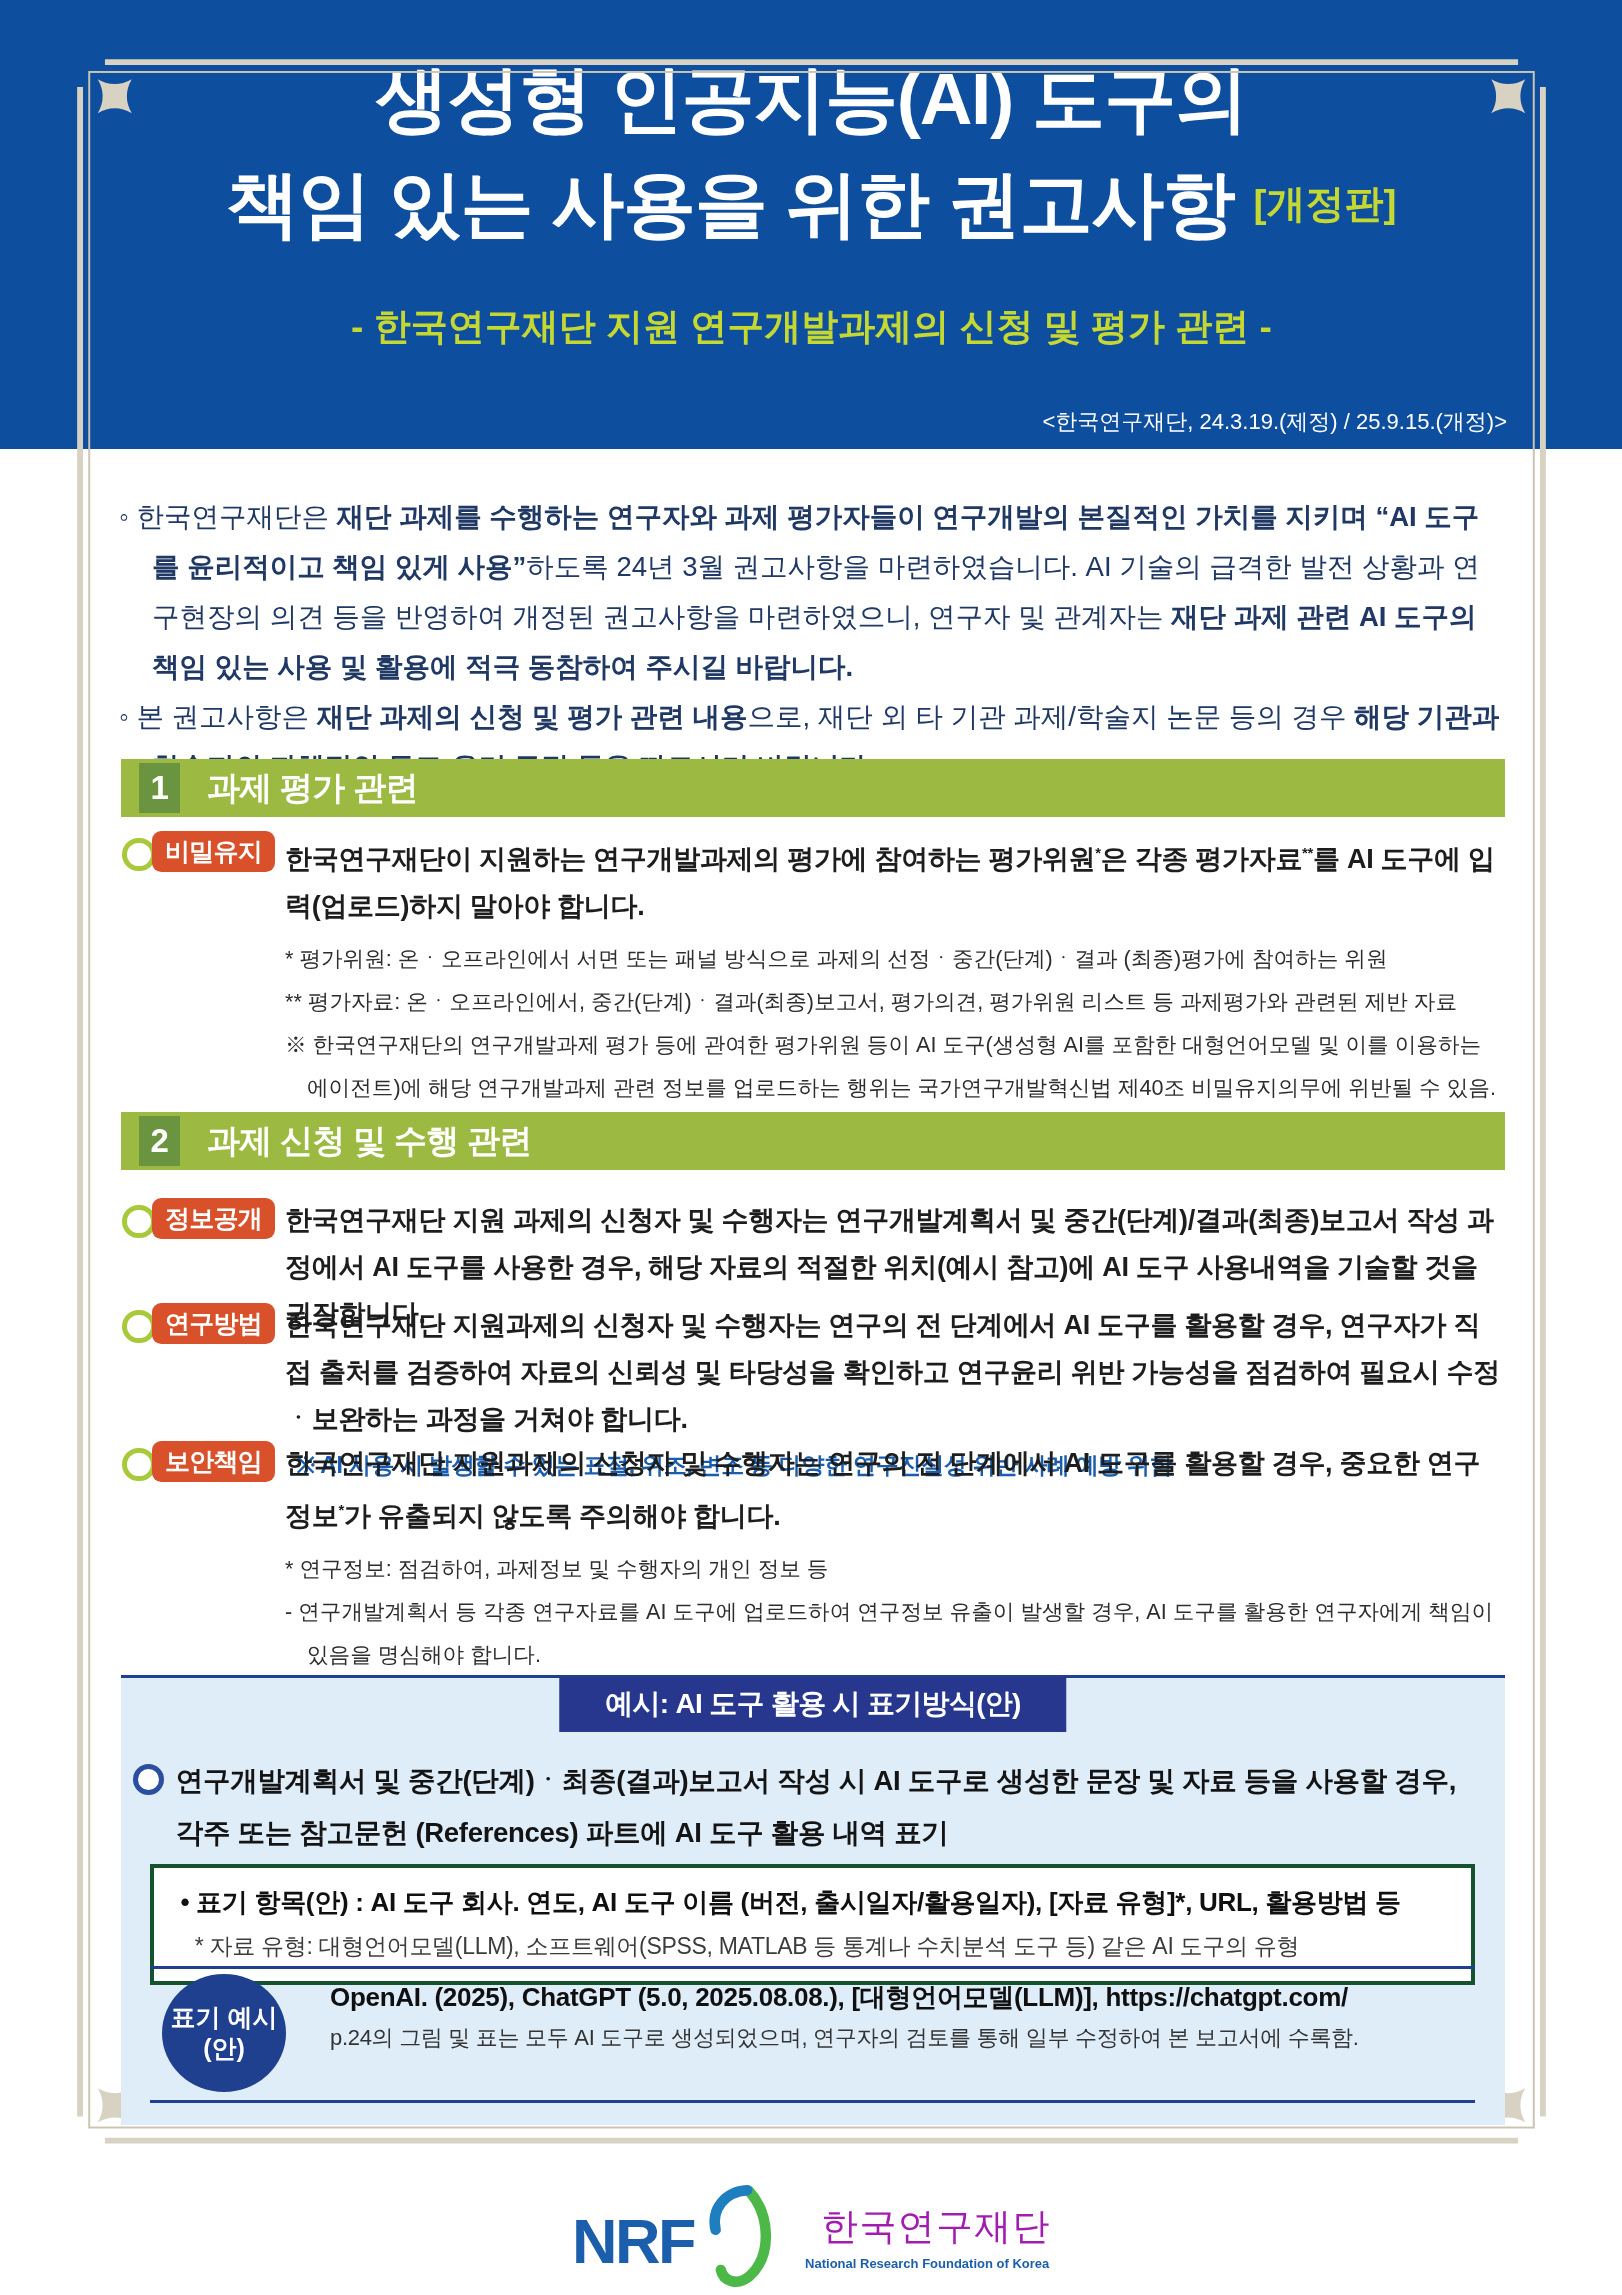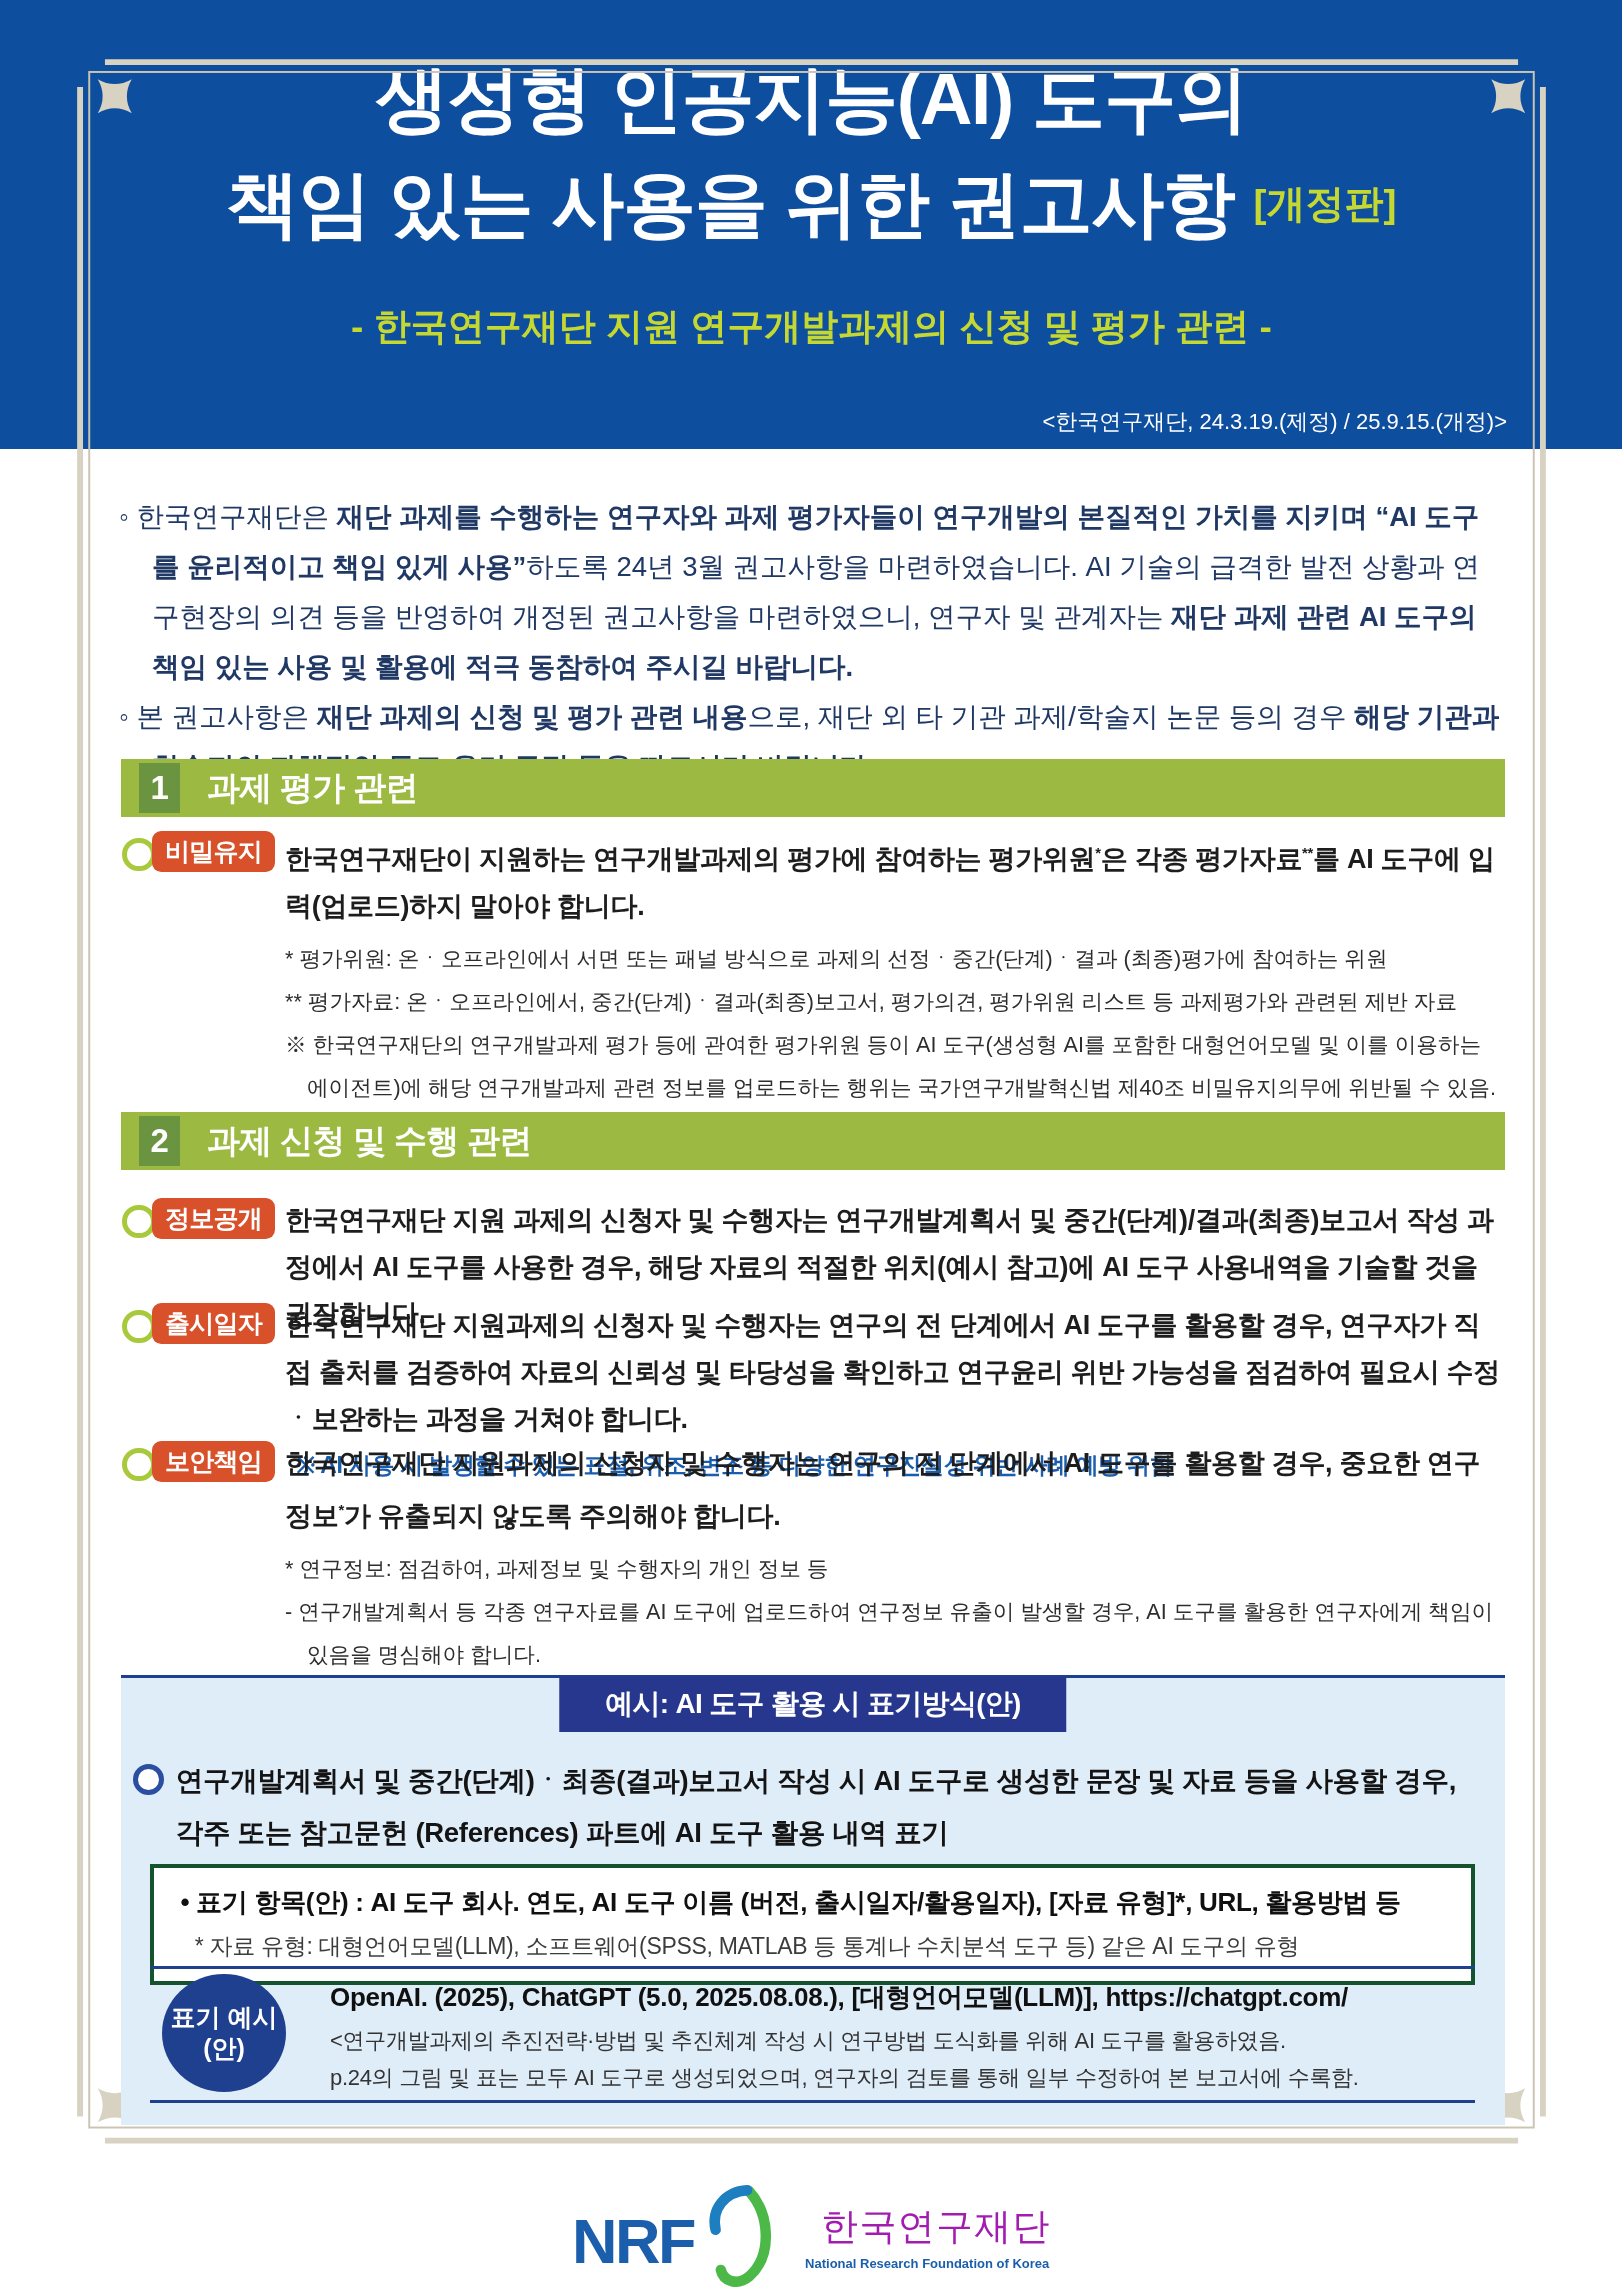--- a/index.html
+++ b/index.html
@@ -117,21 +117,21 @@
   </div>
 
   <div class="item" style="top:1197px">
     <span class="ring"></span>
     <span class="badge">정보공개</span>
     <div class="item-text"><span>한국연구재단 지원 과제의 신청자 및 수행자는 연구개발계획서 및 중간(단계)/결과(최종)보고서 작성 과정에서 AI 도구를 사용한 경우, 해당 자료의 적절한 위치(예시 참고)에 AI 도구 사용내역을 기술할 것을 권장합니다.</span></div>
   </div>
 
   <div class="item" style="top:1302px">
     <span class="ring"></span>
-    <span class="badge">출시일자</span>
+    <span class="badge">연구방법</span>
     <div class="item-text"><span>한국연구재단 지원과제의 신청자 및 수행자는 연구의 전 단계에서 AI 도구를 활용할 경우, 연구자가 직접 출처를 검증하여 자료의 신뢰성 및 타당성을 확인하고 연구윤리 위반 가능성을 점검하여 필요시 수정ㆍ보완하는 과정을 거쳐야 합니다.</span></div>
     <div class="note-blue">※ AI 사용 시 발생할 수 있는 표절, 위조, 변조 등 다양한 연구진실성 위반 사례 예방 위함</div>
   </div>
 
   <div class="item" style="top:1440px">
     <span class="ring"></span>
     <span class="badge">보안책임</span>
     <div class="item-text"><span>한국연구재단 지원과제의 신청자 및 수행자는 연구의 전 단계에서 AI 도구를 활용할 경우, 중요한 연구정보</span><sup>*</sup><span>가 유출되지 않도록 주의해야 합니다.</span></div>
     <ul class="notes">
       <li>* 연구정보: 점검하여, 과제정보 및 수행자의 개인 정보 등</li>
@@ -149,21 +149,20 @@
       <div class="ex-white-l1">• 표기 항목(안) : AI 도구 회사. 연도, AI 도구 이름 (버전, 출시일자/활용일자), [자료 유형]*, URL, 활용방법 등</div>
       <div class="ex-white-l2">* 자료 유형: 대형언어모델(LLM), 소프트웨어(SPSS, MATLAB 등 통계나 수치분석 도구 등) 같은 AI 도구의 유형</div>
     </div>
     <div class="ex-divider d1"></div>
     <div class="ex-ellipse">
       <span>표기 예시</span>
       <span>(안)</span>
     </div>
     <div class="ex-sample">
       <div class="ex-cite">OpenAI. (2025), ChatGPT (5.0, 2025.08.08.), [대형언어모델(LLM)], https://chatgpt.com/</div>
-      <div class="ex-desc1">&lt;연구개발과제의 추진전략·방법 및 추진체계 작성 시 연구방법 도식화를 위해 AI 도구를 활용하였음.</div>
       <div class="ex-desc2">p.24의 그림 및 표는 모두 AI 도구로 생성되었으며, 연구자의 검토를 통해 일부 수정하여 본 보고서에 수록함.</div>
     </div>
     <div class="ex-divider d2"></div>
   </div>
 
   <div class="footer">
     <div class="nrf-mark">
       <svg class="nrf-swoosh" width="98" height="105" viewBox="0 0 150 220">
         <path d="M 95,14 C 140,62 146,150 96,194 C 72,214 42,204 37,180" stroke="#4CB848" stroke-width="22" fill="none" stroke-linecap="round"></path>
         <path d="M 26,96 C 16,52 46,16 92,13" stroke="#1E7FC0" stroke-width="22" fill="none" stroke-linecap="round"></path>

